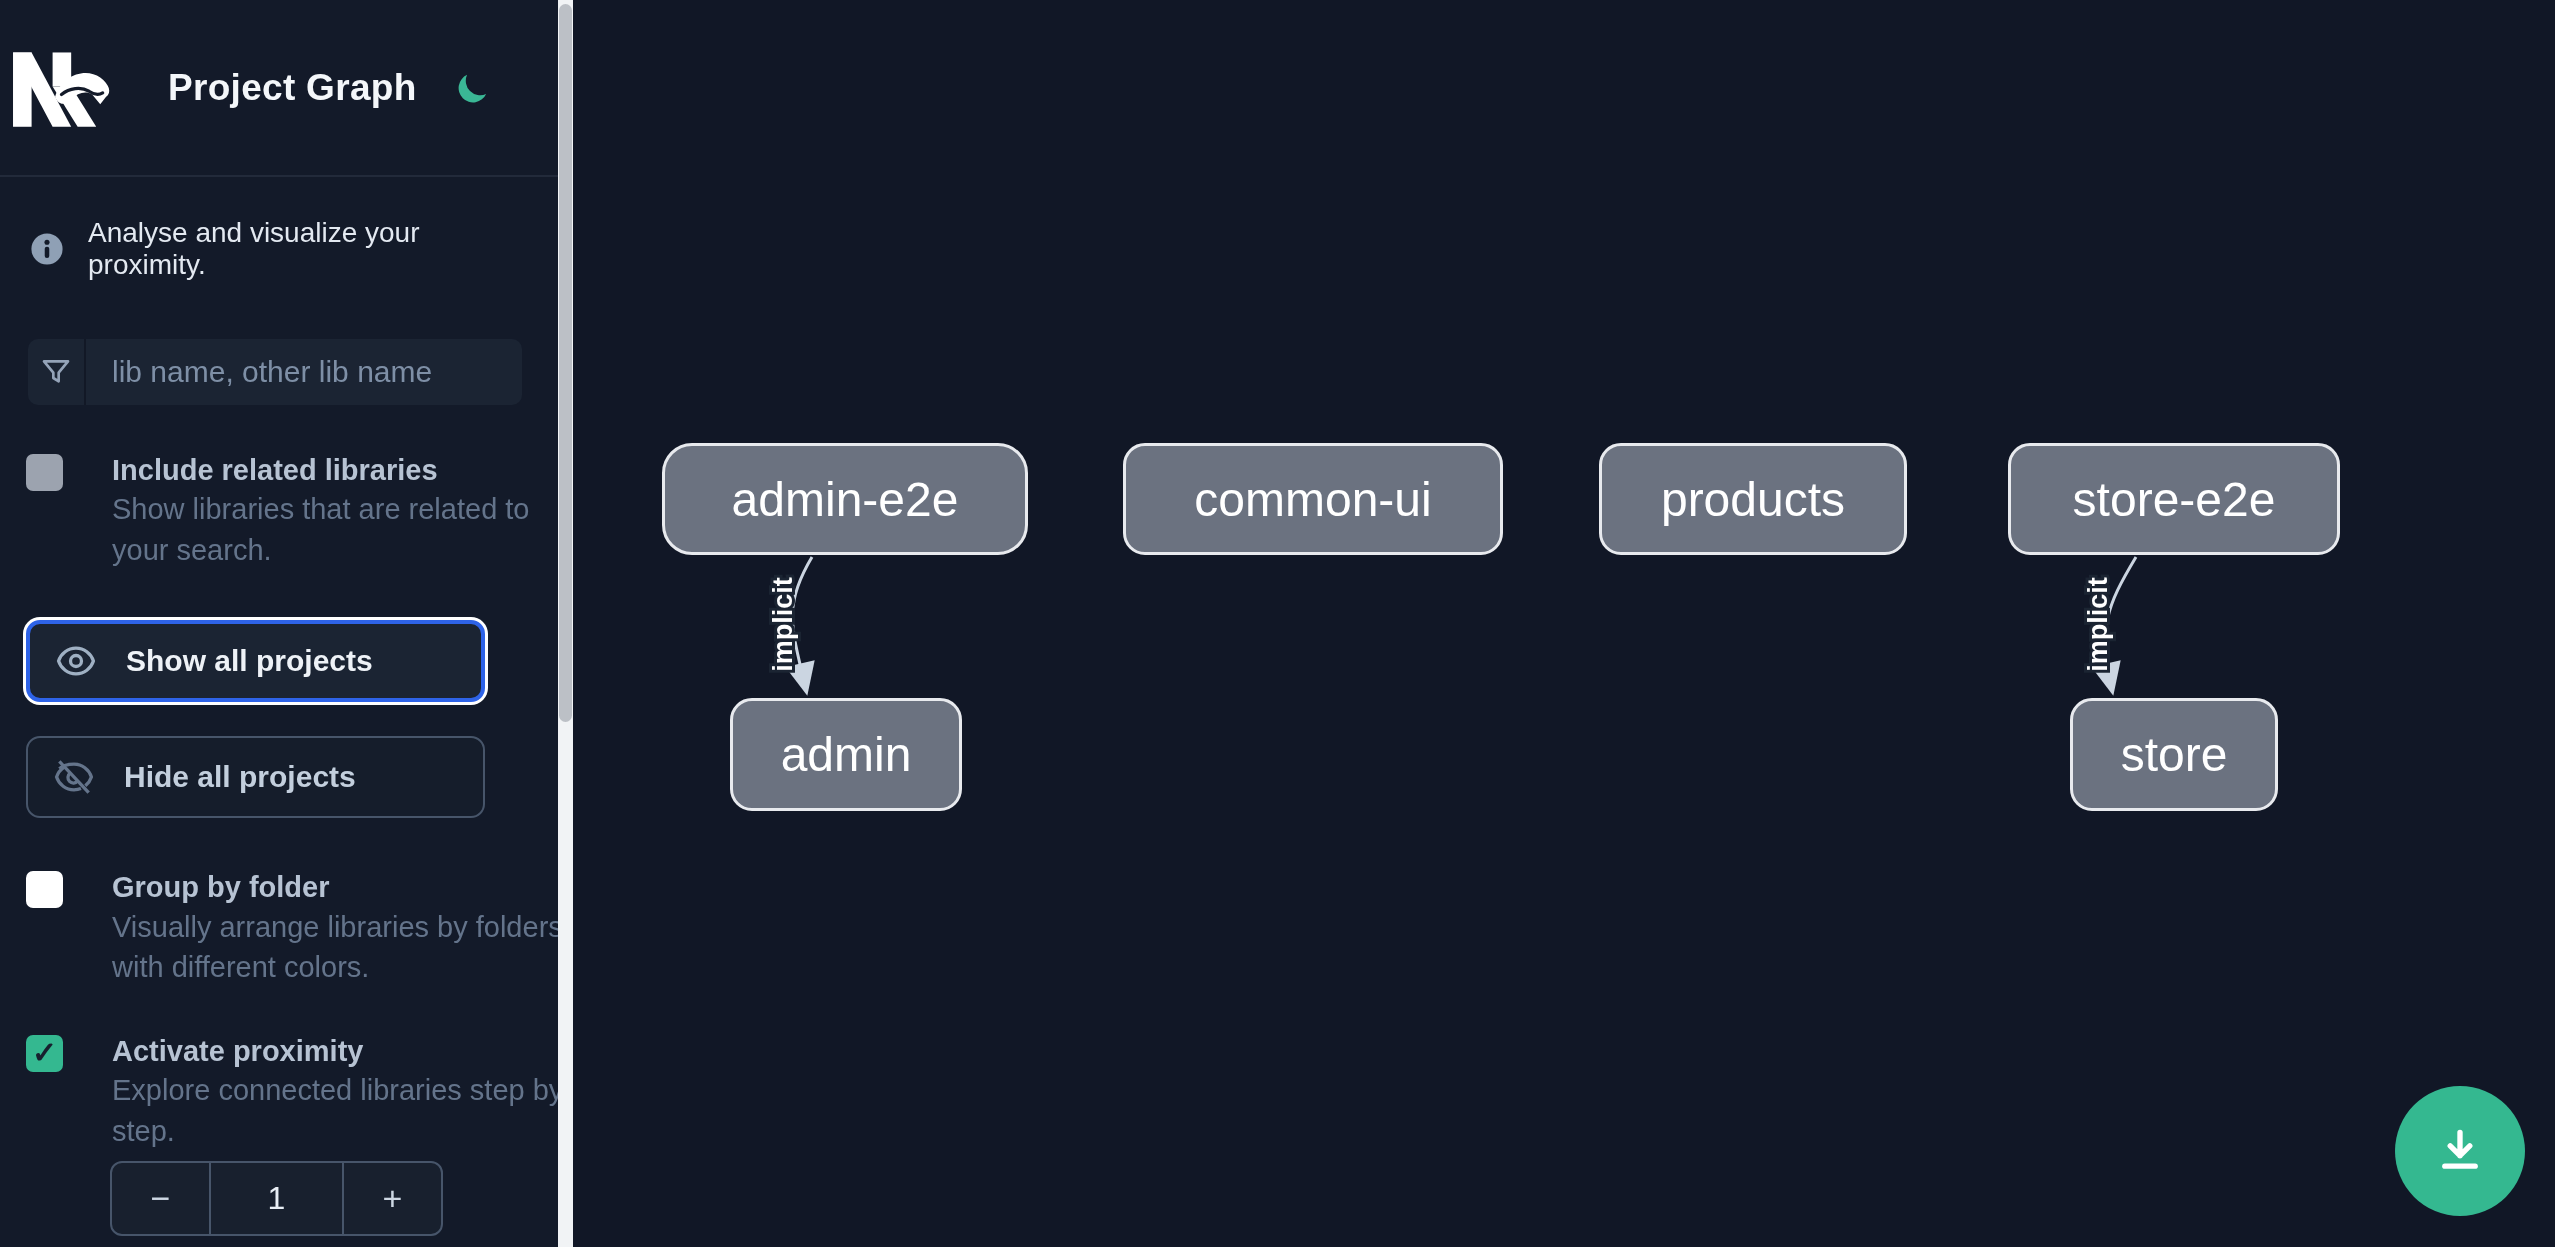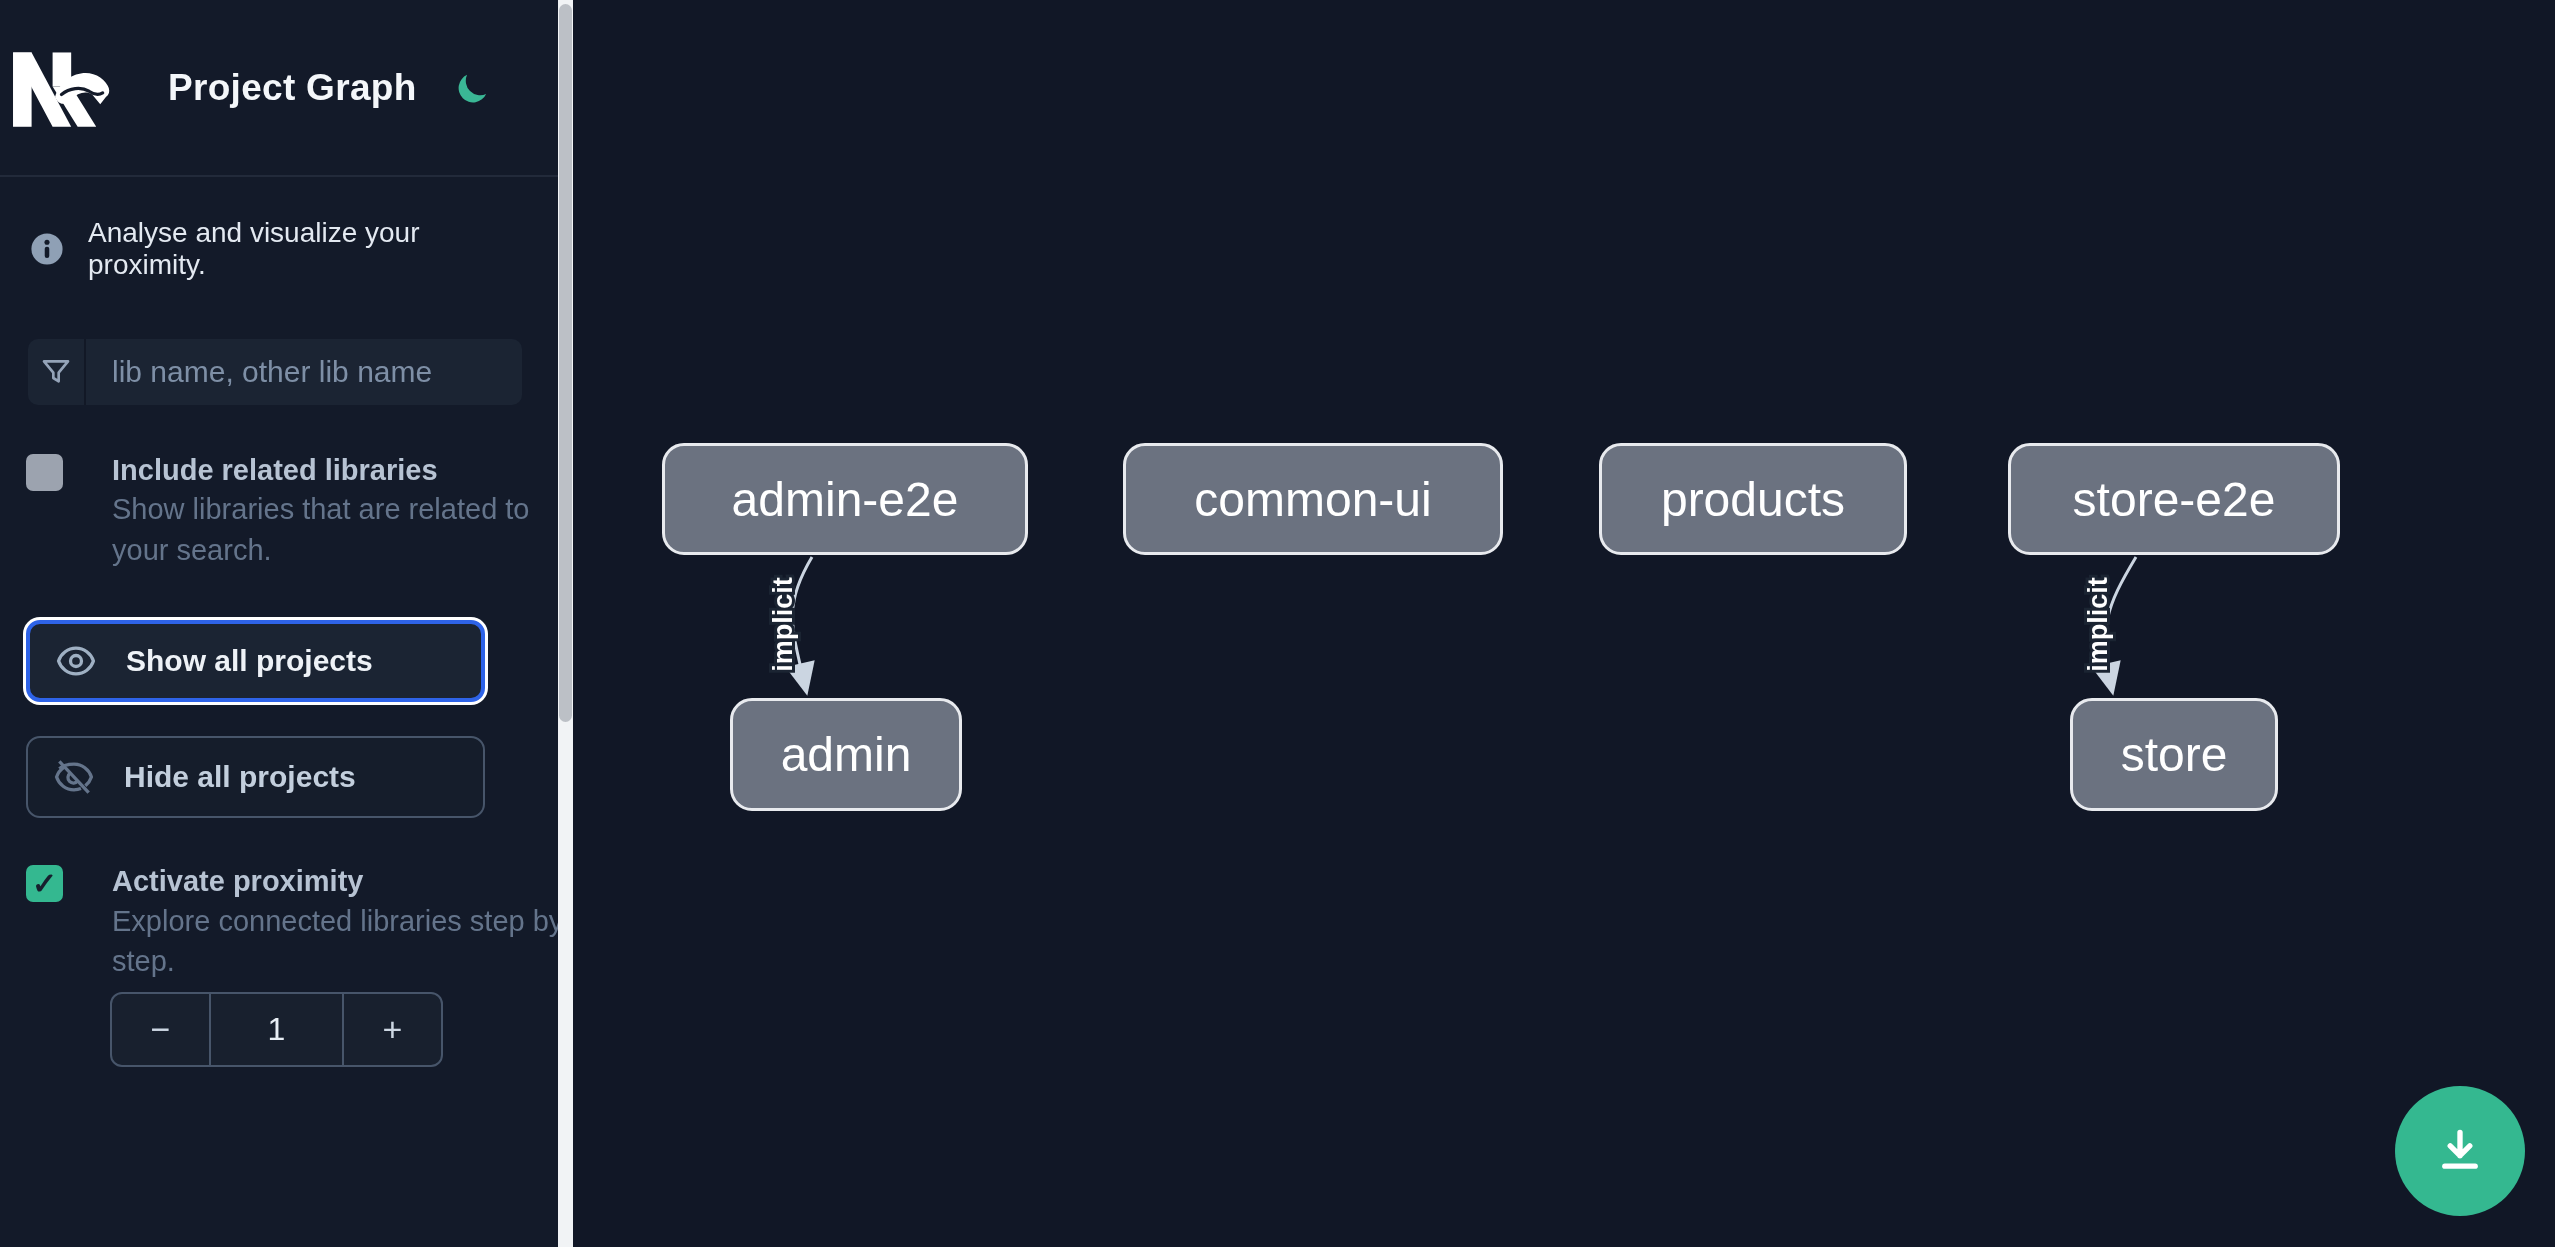--- a/index.html
+++ b/index.html
@@ -189,20 +189,27 @@
   </button>
 
   <button class="action-btn btn-hide">
     <svg class="btn-icon" viewBox="0 0 24 24" fill="none" stroke="#64748b" stroke-width="1.8">
       <path d="M4 7.5C5.8 5.9 8.7 5 12 5c4.4 0 8.2 2.9 9.5 7-.6 1.9-1.8 3.5-3.3 4.8M9.9 9.9a3 3 0 104.2 4.2M6.6 6.6C4.7 7.9 3.2 9.8 2.5 12c1.3 4.1 5.1 7 9.5 7 1.3 0 2.6-.2 3.8-.7"></path>
       <line x1="4" y1="3.5" x2="20" y2="20.5"></line>
     </svg>
     <span>Hide all projects</span>
   </button>
 
+  <div class="toggle-row row-group">
+    <span class="checkbox cb-white"></span>
+    <div>
+      <div class="toggle-label">Group by folder</div>
+      <div class="toggle-desc">Visually arrange libraries by folders with different colors.</div>
+    </div>
+  </div>
 
   <div class="toggle-row row-proximity">
     <span class="checkbox cb-green checked">
         <span class="tick">✓</span>
       </span>
     <div>
       <div class="toggle-label">Activate proximity</div>
       <div class="toggle-desc">Explore connected libraries step by step.</div>
     </div>
   </div>
@@ -230,19 +237,19 @@
       <text x="212" y="624.5" class="edge-label" transform="rotate(-90 212 624.5)">implicit</text>
       <path d="M1563,557 C1533,607 1525,628 1539,690" fill="none" stroke="#cbd5e1" stroke-width="3" marker-end="url(#arrowhead)"></path>
       <text x="1527" y="624.5" class="edge-label" transform="rotate(-90 1527 624.5)">implicit</text>
     </svg>
   <button class="fab">
     <svg width="56" height="56" viewBox="0 0 24 24" fill="none" stroke="#ffffff" stroke-width="2.3" stroke-linecap="round" stroke-linejoin="round">
       <path d="M12 4v10m0 0l4.2-4.2M12 14L7.8 9.8"></path>
       <line x1="5.5" y1="18.5" x2="18.5" y2="18.5"></line>
     </svg>
   </button>
-<div class="graph-node" style="left: 89px; top: 443px; width: 366px; height: 112px;">admin-e2e</div>
+<div class="graph-node" style="left: 89px; top: 443px; width: 366px; height: 112px; border-radius: 30px;">admin-e2e</div>
     <div class="graph-node" style="left: 550px; top: 443px; width: 380px; height: 112px;">common-ui</div>
     <div class="graph-node" style="left: 1026px; top: 443px; width: 308px; height: 112px;">products</div>
     <div class="graph-node" style="left: 1435px; top: 443px; width: 332px; height: 112px;">store-e2e</div>
     <div class="graph-node" style="left: 157px; top: 698px; width: 232px; height: 113px;">admin</div>
     <div class="graph-node" style="left: 1497px; top: 698px; width: 208px; height: 113px;">store</div>
   </main>
 
 </body></html>

